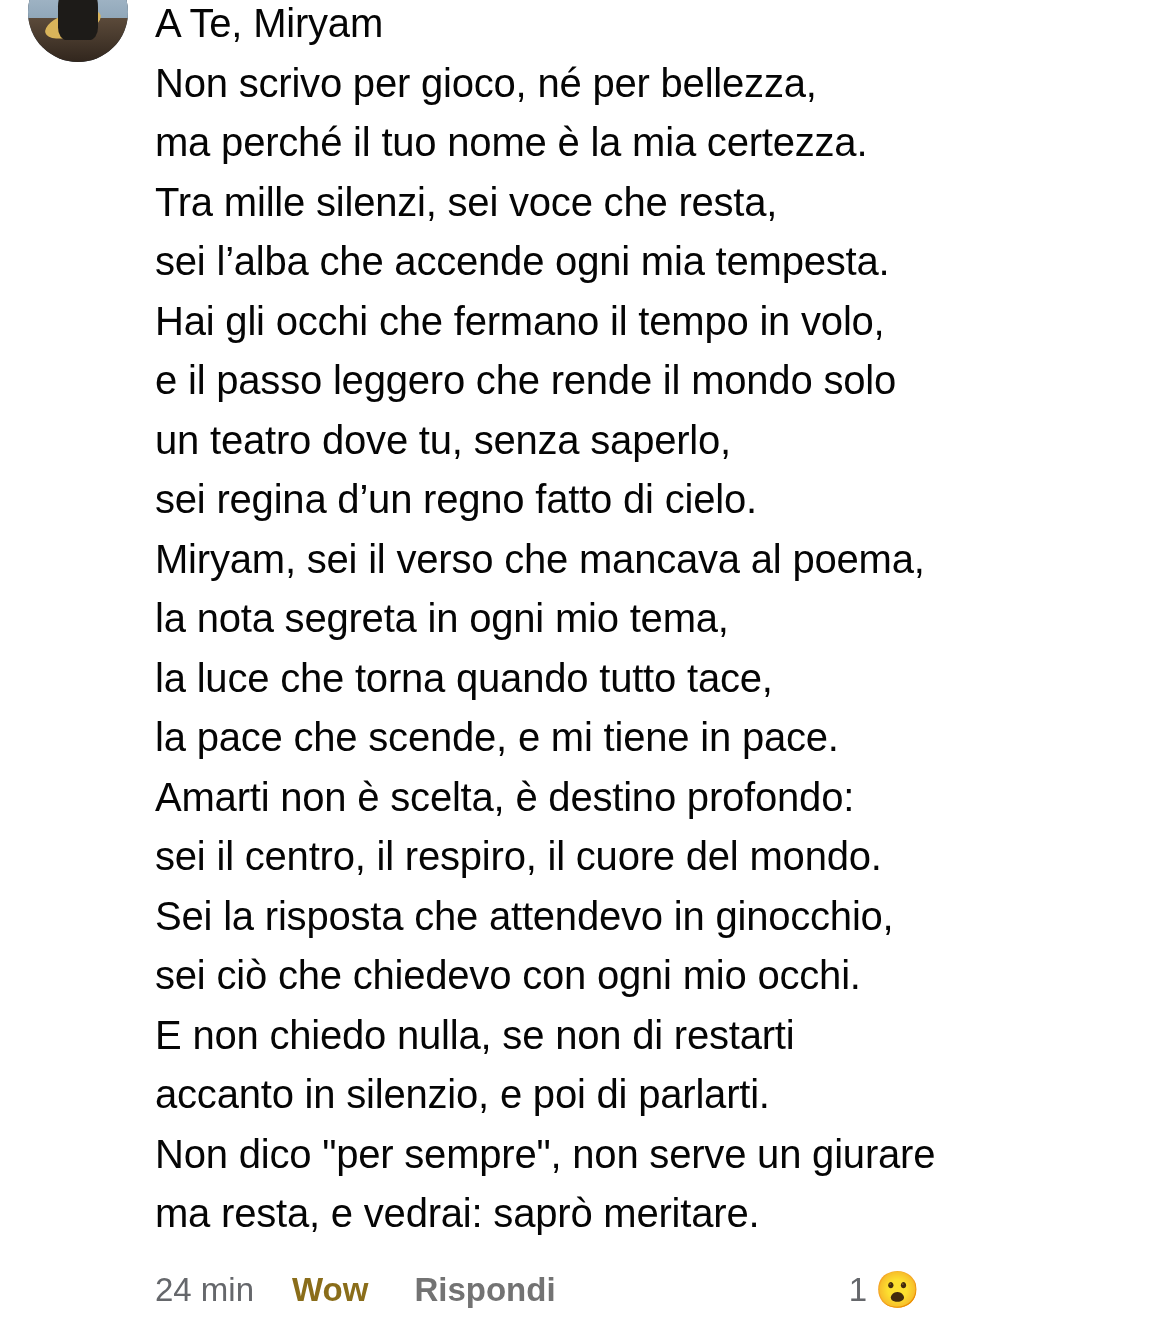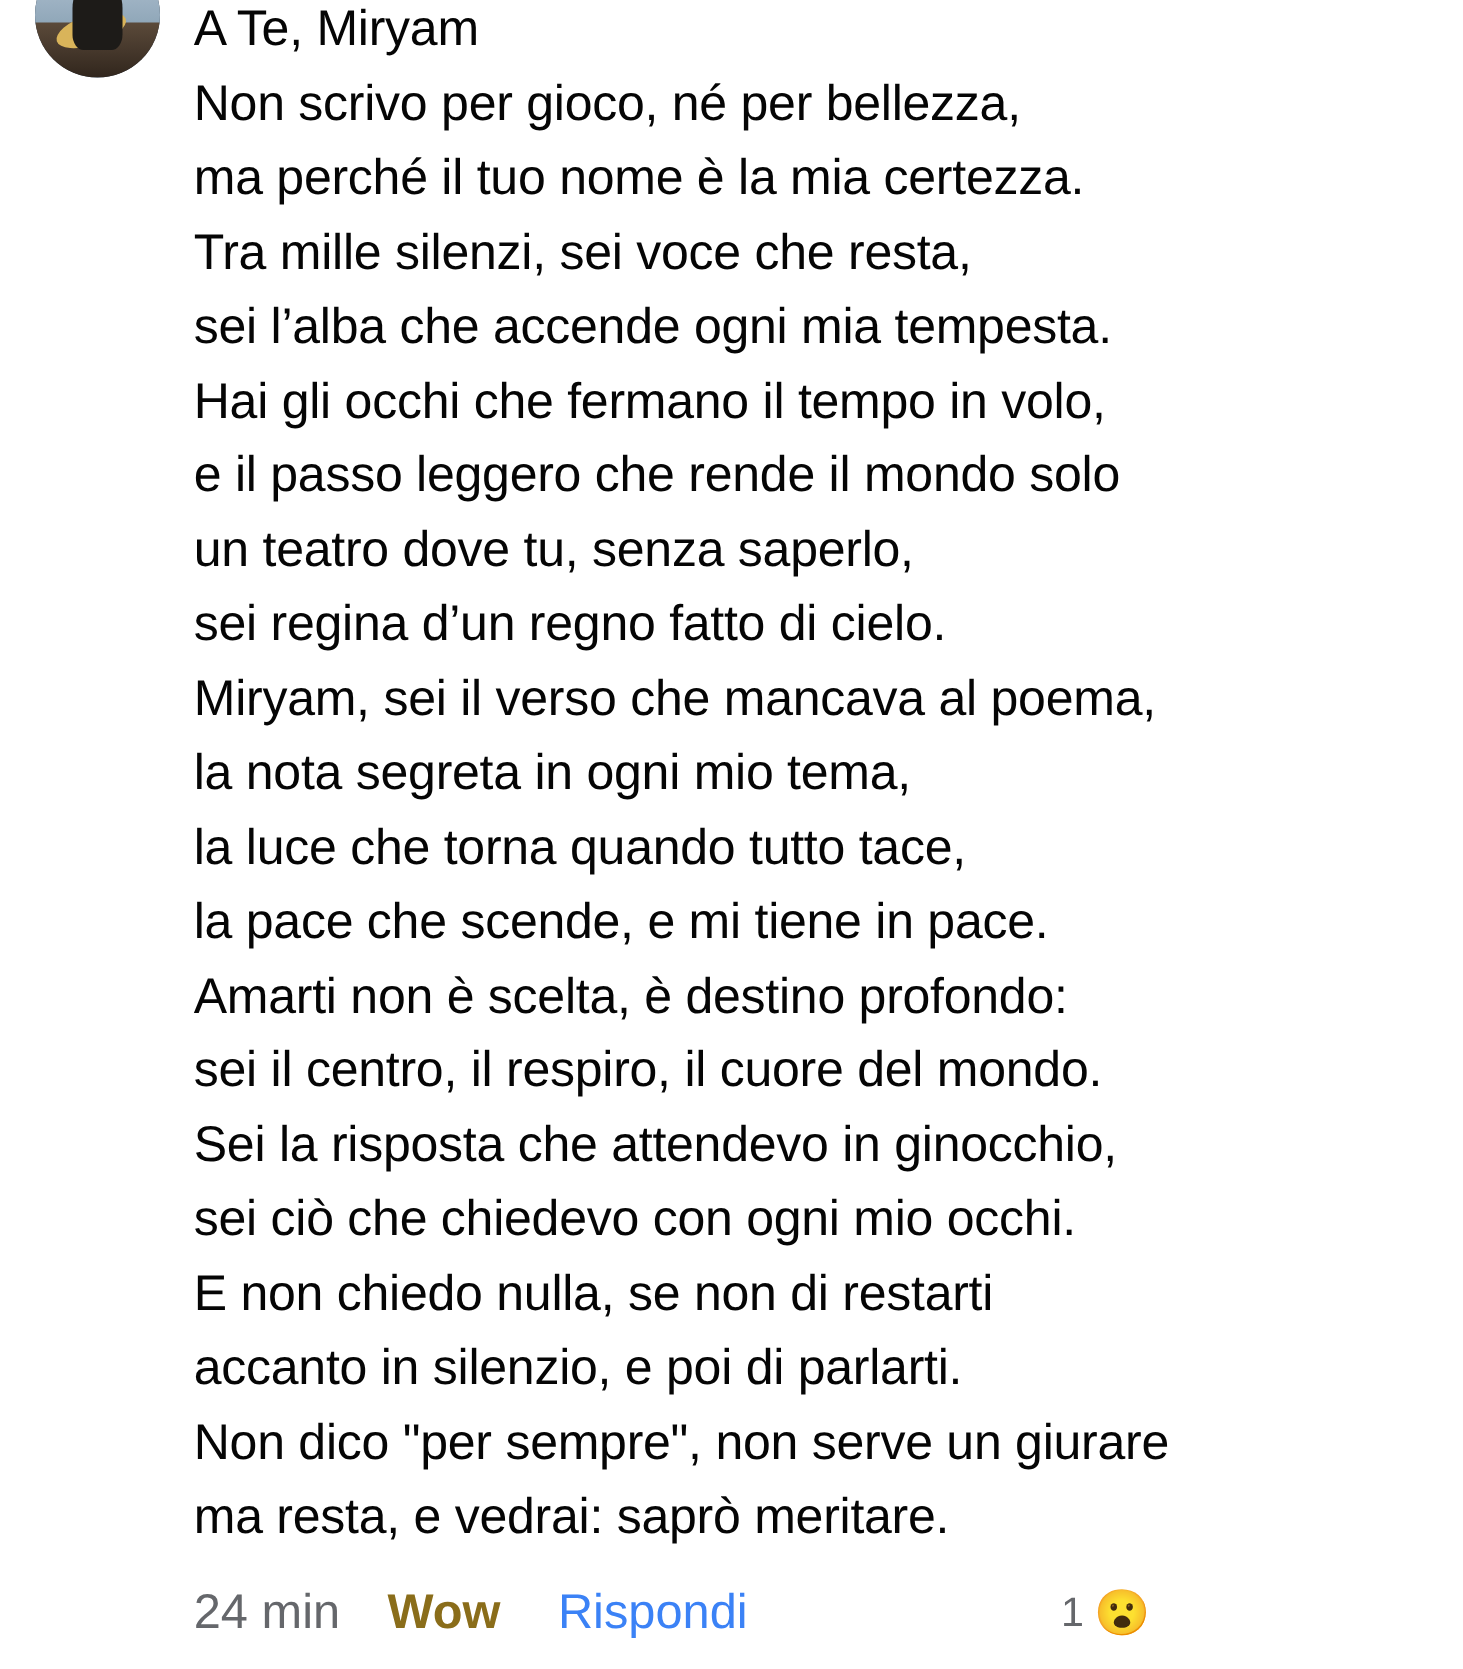--- a/index.html
+++ b/index.html
@@ -84,38 +84,38 @@
   .comment-footer {
     position: absolute;
     left: 155px;
     bottom: 20px;
     width: 1000px;
     display: flex;
     align-items: center;
     height: 50px;
   }
   .footer-item {
-    font-size: 39px;
+    font-size: 33px;
     line-height: 40px;
     white-space: nowrap;
   }
   .timestamp {
     color: #65676b;
     font-weight: 400;
     margin-right: 38px;
   }
   .reaction-label {
     color: #8a6d1a;
     font-weight: 700;
     margin-right: 46px;
     text-align: right;
   }
   .reply-label {
-    color: #3b82f6;
-    font-weight: 400;
+    color: #737373;
+    font-weight: 700;
   }
 
   .reaction-summary {
     position: absolute;
     right: 8px;
     bottom: 20px;
     display: flex;
     align-items: center;
     height: 50px;
   }

